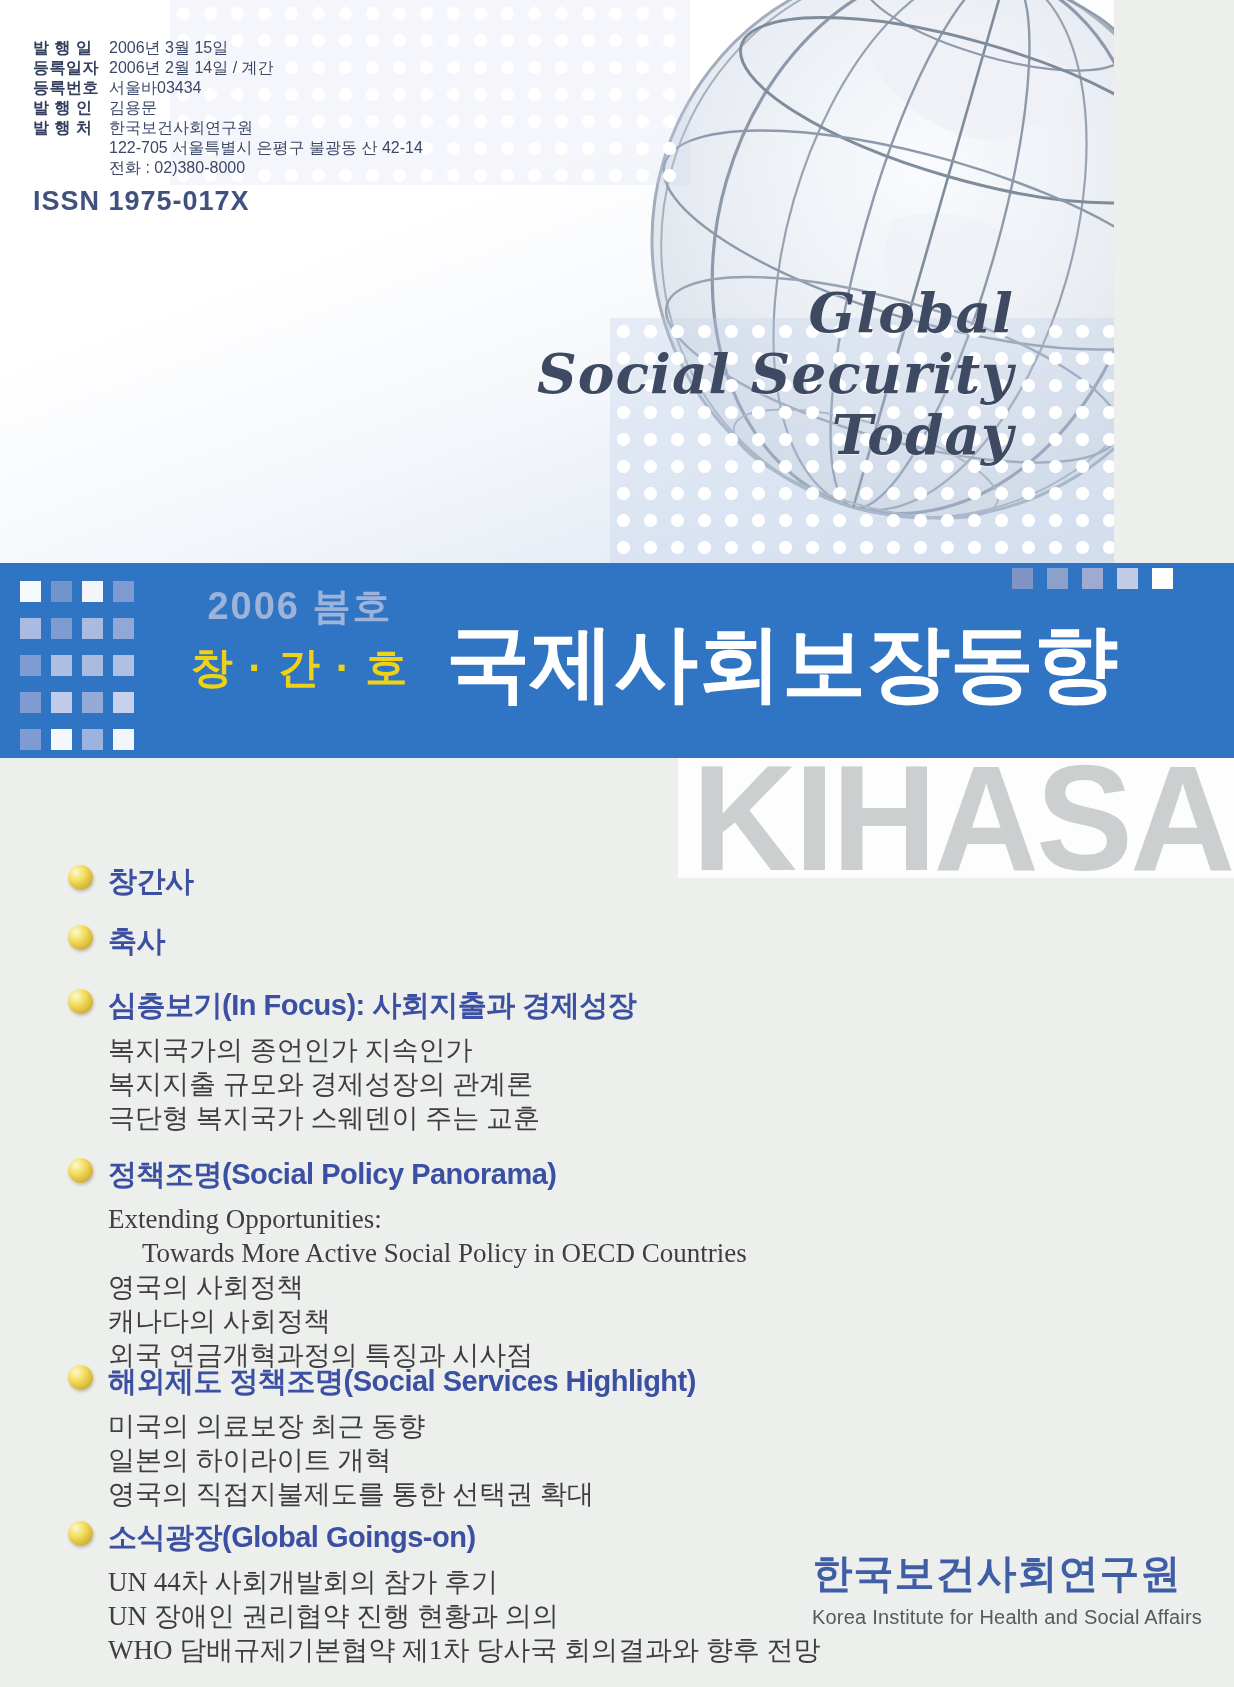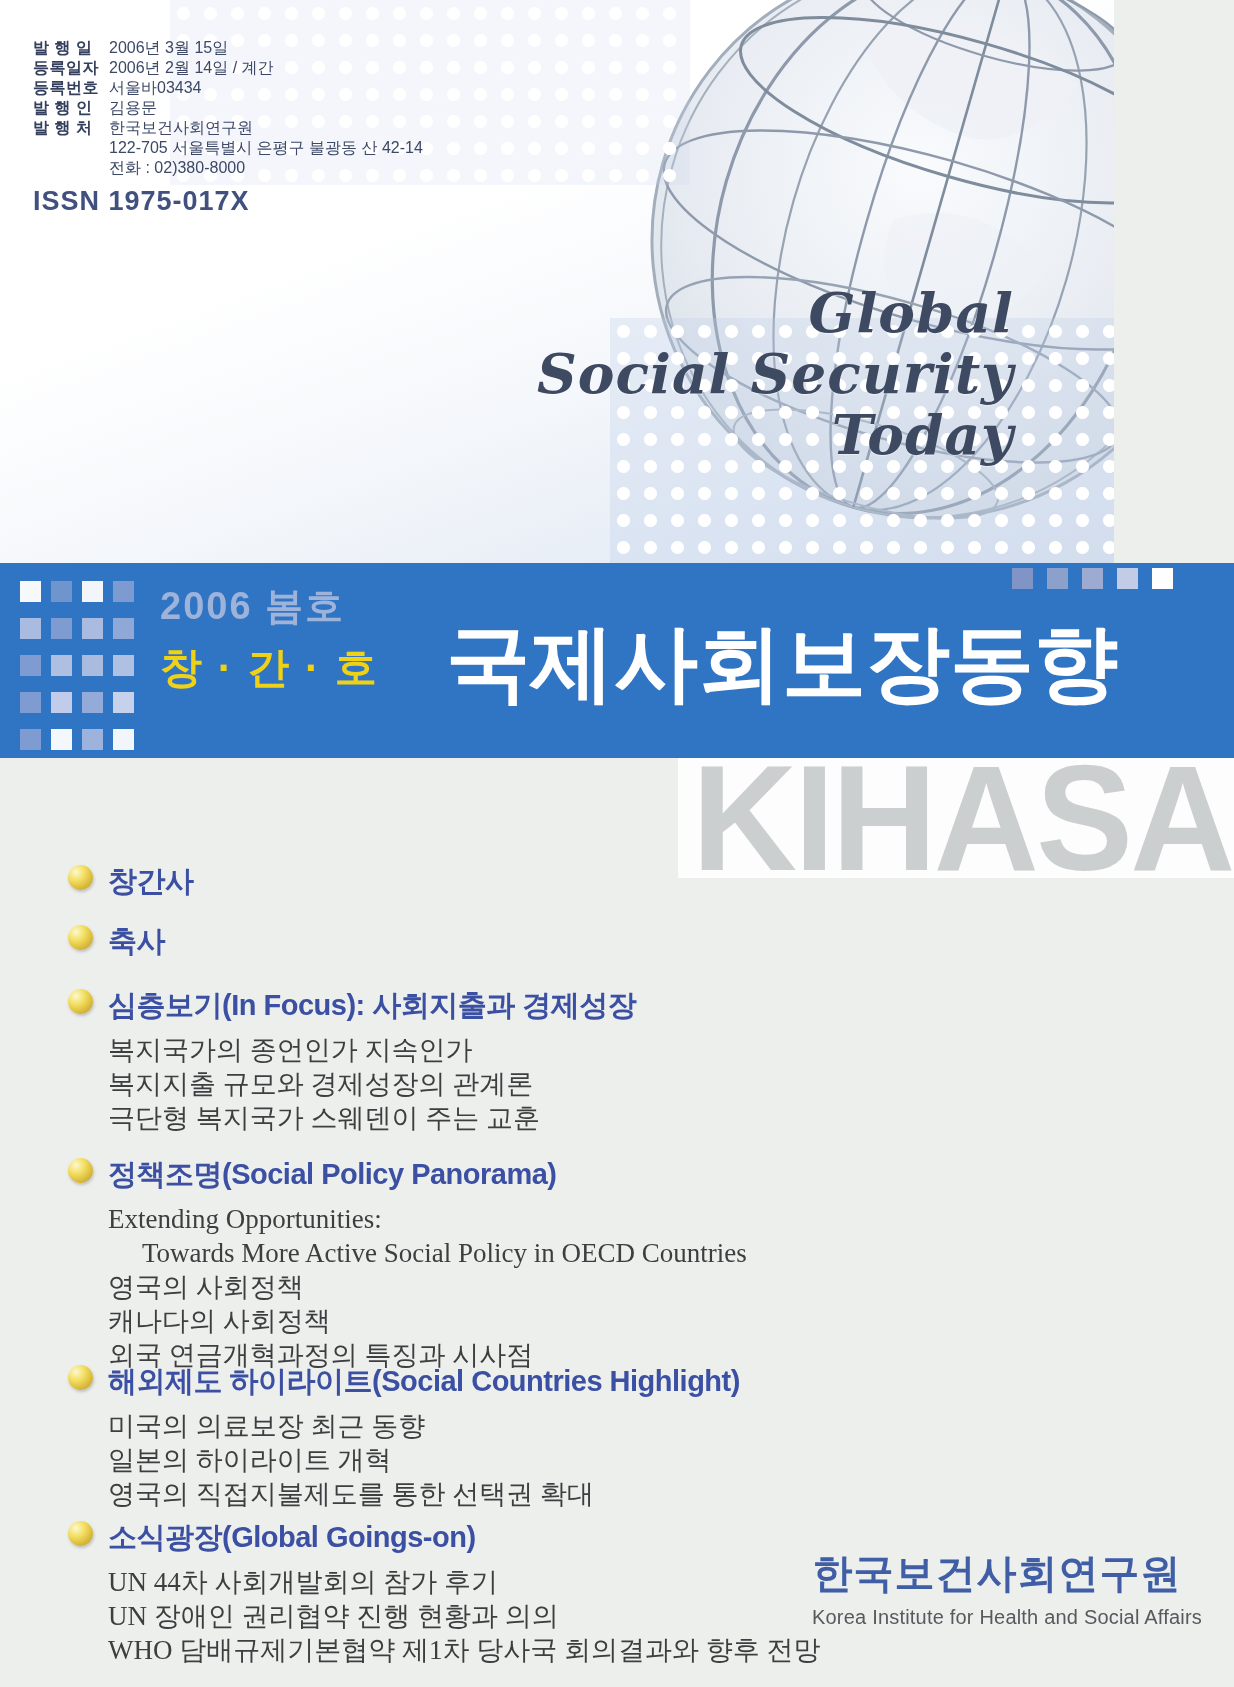--- a/index.html
+++ b/index.html
@@ -40,21 +40,21 @@
 
   
   .banner{
     position:absolute; left:0; top:563px; width:1234px; height:195px;
     background:#3074c4; overflow:hidden; z-index:4;
   }
   .grid-left{position:absolute; left:20px; top:18px; width:126px; height:170px;
     display:grid; grid-template-columns:repeat(4,21px); grid-auto-rows:21px; column-gap:10px; row-gap:16px;}
   .grid-right{position:absolute; left:1012px; top:5px; display:grid; grid-template-columns:repeat(5,21px); grid-auto-rows:21px; column-gap:14px;}
   .sq{width:21px; height:21px;}
-  .issueblock{position:absolute; left:160px; top:18px; width:280px; z-index:5;}
+  .issueblock{position:absolute; left:160px; top:18px; width:280px; text-align:center; z-index:5;}
   .issue-year{font-size:38px; font-weight:bold; color:#9db3da; letter-spacing:2px;}
   .issue-ed{margin-top:8px; font-size:42px; font-weight:bold; color:#efd116; letter-spacing:2px;}
   .ktitle{
     position:absolute; left:446px; top:54px; z-index:5;
     font-size:84px; line-height:92px; font-weight:800; color:#ffffff; letter-spacing:0px; white-space:nowrap;
   }
 
   
   .wmband{position:absolute; left:678px; top:758px; width:556px; height:120px; background:#fcfdfc; overflow:hidden; z-index:3;}
   .wmtext{
@@ -218,21 +218,21 @@
       <div class="toc-head">정책조명(Social Policy Panorama)</div>
       <div class="toc-sub first">Extending Opportunities:</div>
       <div class="toc-sub indent">Towards More Active Social Policy in OECD Countries</div>
       <div class="toc-sub">영국의 사회정책</div>
       <div class="toc-sub">캐나다의 사회정책</div>
       <div class="toc-sub">외국 연금개혁과정의 특징과 시사점</div>
     </div>
 
     <div class="toc-block" style="top:1362px;">
       <span class="bullet"></span>
-      <div class="toc-head">해외제도 하이라이트(Social Countries Highlight)</div>
+      <div class="toc-head">해외제도 정책조명(Social Services Highlight)</div>
       <div class="toc-sub first">미국의 의료보장 최근 동향</div>
       <div class="toc-sub">일본의 하이라이트 개혁</div>
       <div class="toc-sub">영국의 직접지불제도를 통한 선택권 확대</div>
     </div>
 
     <div class="toc-block" style="top:1508px;margin-top:10px;">
       <span class="bullet"></span>
       <div class="toc-head">소식광장(Global Goings-on)</div>
       <div class="toc-sub first">UN 44차 사회개발회의 참가 후기</div>
       <div class="toc-sub">UN 장애인 권리협약 진행 현황과 의의</div>

